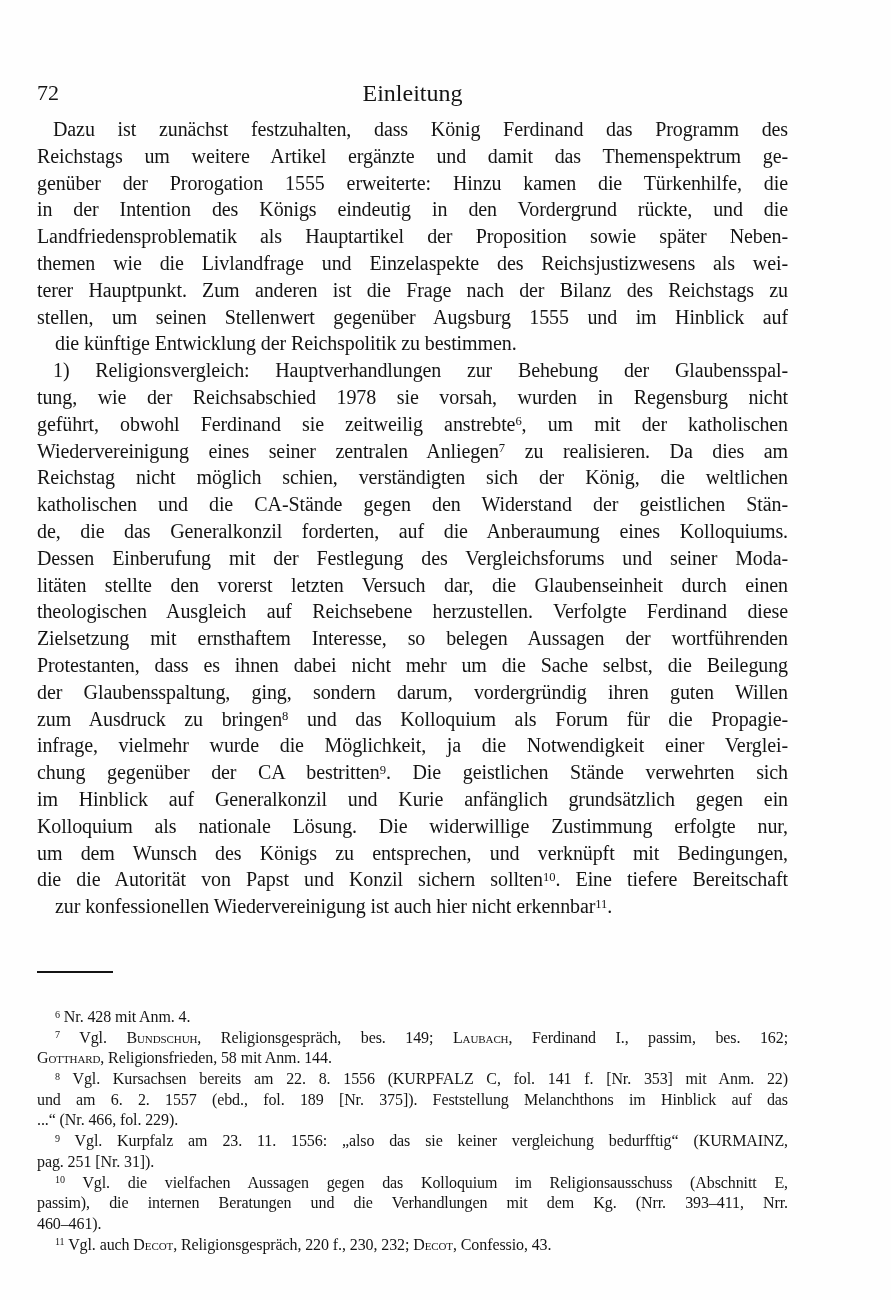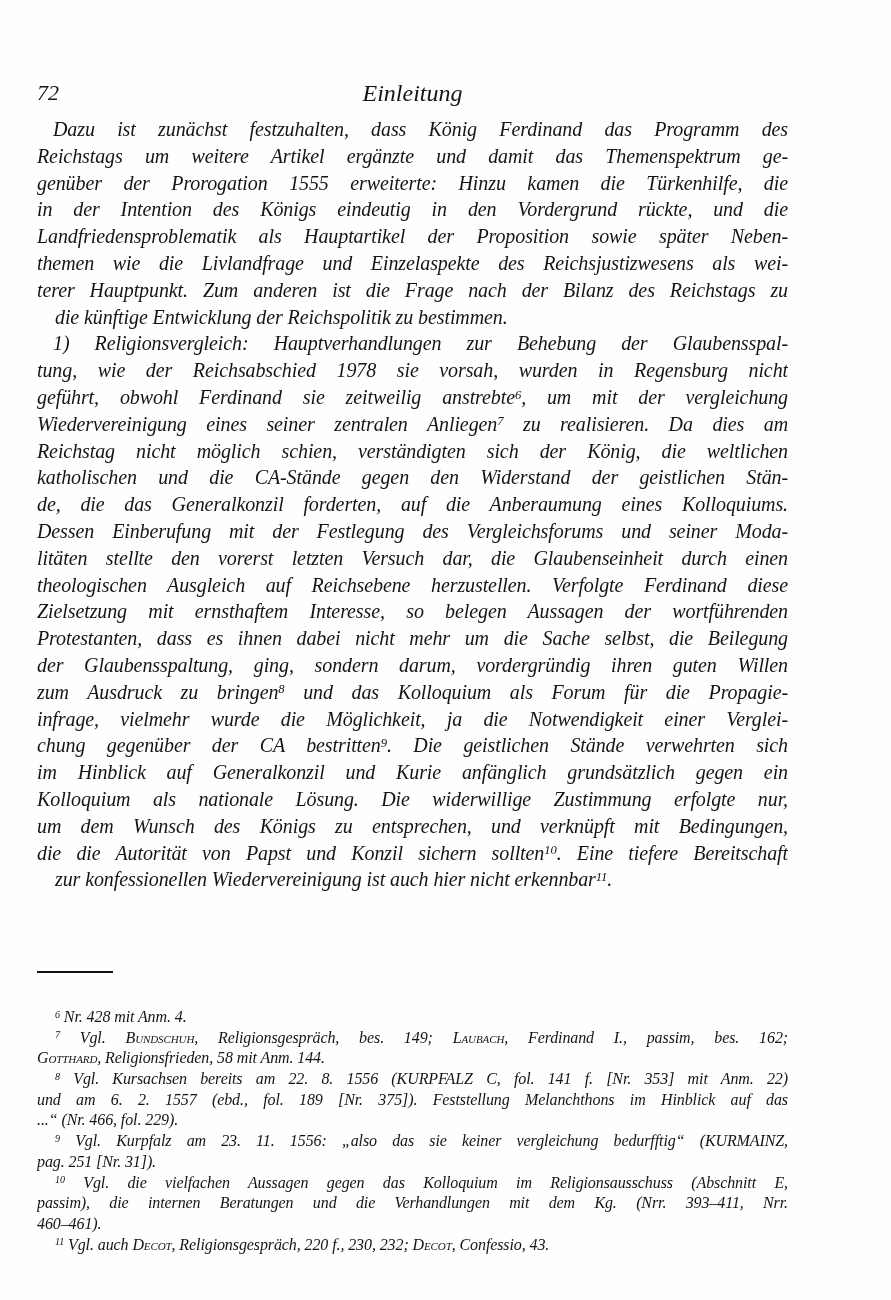--- a/index.html
+++ b/index.html
@@ -4,21 +4,20 @@
 <style>
   html, body { margin: 0; padding: 0; background: #ffffff; }
   .page {
     position: relative;
     width: 891px;
     height: 1300px;
     background: #fefefe;
     overflow: hidden;
     color: #141414;
     font-family: "Liberation Serif", "DejaVu Serif", serif;
-    font-style: italic;
   }
   .header-row {
     position: absolute;
     left: 37px;
     top: 80px;
     width: 751px;
     height: 26px;
   }
   .page-number {
     position: absolute;
@@ -96,24 +95,25 @@
     <span class="running-head">Einleitung</span>
   </div>
   <div class="body-text" id="body-text">
       <div class="line indent"><span>Dazu ist zunächst festzuhalten, dass König Ferdinand das Programm des</span></div>
       <div class="line"><span>Reichstags um weitere Artikel ergänzte und damit das Themenspektrum ge-</span></div>
       <div class="line"><span>genüber der Prorogation 1555 erweiterte: Hinzu kamen die Türkenhilfe, die</span></div>
       <div class="line"><span>in der Intention des Königs eindeutig in den Vordergrund rückte, und die</span></div>
       <div class="line"><span>Landfriedensproblematik als Hauptartikel der Proposition sowie später Neben-</span></div>
       <div class="line"><span>themen wie die Livlandfrage und Einzelaspekte des Reichsjustizwesens als wei-</span></div>
       <div class="line"><span>terer Hauptpunkt. Zum anderen ist die Frage nach der Bilanz des Reichstags zu</span></div>
+      <div class="line"><span>stellen, um seinen Stellenwert gegenüber Augsburg 1555 und im Hinblick auf</span></div>
       <div class="line last"><span>die künftige Entwicklung der Reichspolitik zu bestimmen.</span></div>
       <div class="line indent"><span>1) Religionsvergleich: Hauptverhandlungen zur Behebung der Glaubensspal-</span></div>
       <div class="line"><span>tung, wie der Reichsabschied 1978 sie vorsah, wurden in Regensburg nicht</span></div>
-      <div class="line"><span>geführt, obwohl Ferdinand sie zeitweilig anstrebte</span><span class="sup">6</span><span>, um mit der vergleichung</span></div>
+      <div class="line"><span>geführt, obwohl Ferdinand sie zeitweilig anstrebte</span><span class="sup">6</span><span>, um mit der katholischen</span></div>
       <div class="line"><span>Wiedervereinigung eines seiner zentralen Anliegen</span><span class="sup">7</span><span> zu realisieren. Da dies am</span></div>
       <div class="line"><span>Reichstag nicht möglich schien, verständigten sich der König, die weltlichen</span></div>
       <div class="line"><span>katholischen und die CA-Stände gegen den Widerstand der geistlichen Stän-</span></div>
       <div class="line"><span>de, die das Generalkonzil forderten, auf die Anberaumung eines Kolloquiums.</span></div>
       <div class="line"><span>Dessen Einberufung mit der Festlegung des Vergleichsforums und seiner Moda-</span></div>
       <div class="line"><span>litäten stellte den vorerst letzten Versuch dar, die Glaubenseinheit durch einen</span></div>
       <div class="line"><span>theologischen Ausgleich auf Reichsebene herzustellen. Verfolgte Ferdinand diese</span></div>
       <div class="line"><span>Zielsetzung mit ernsthaftem Interesse, so belegen Aussagen der wortführenden</span></div>
       <div class="line"><span>Protestanten, dass es ihnen dabei nicht mehr um die Sache selbst, die Beilegung</span></div>
       <div class="line"><span>der Glaubensspaltung, ging, sondern darum, vordergründig ihren guten Willen</span></div>

